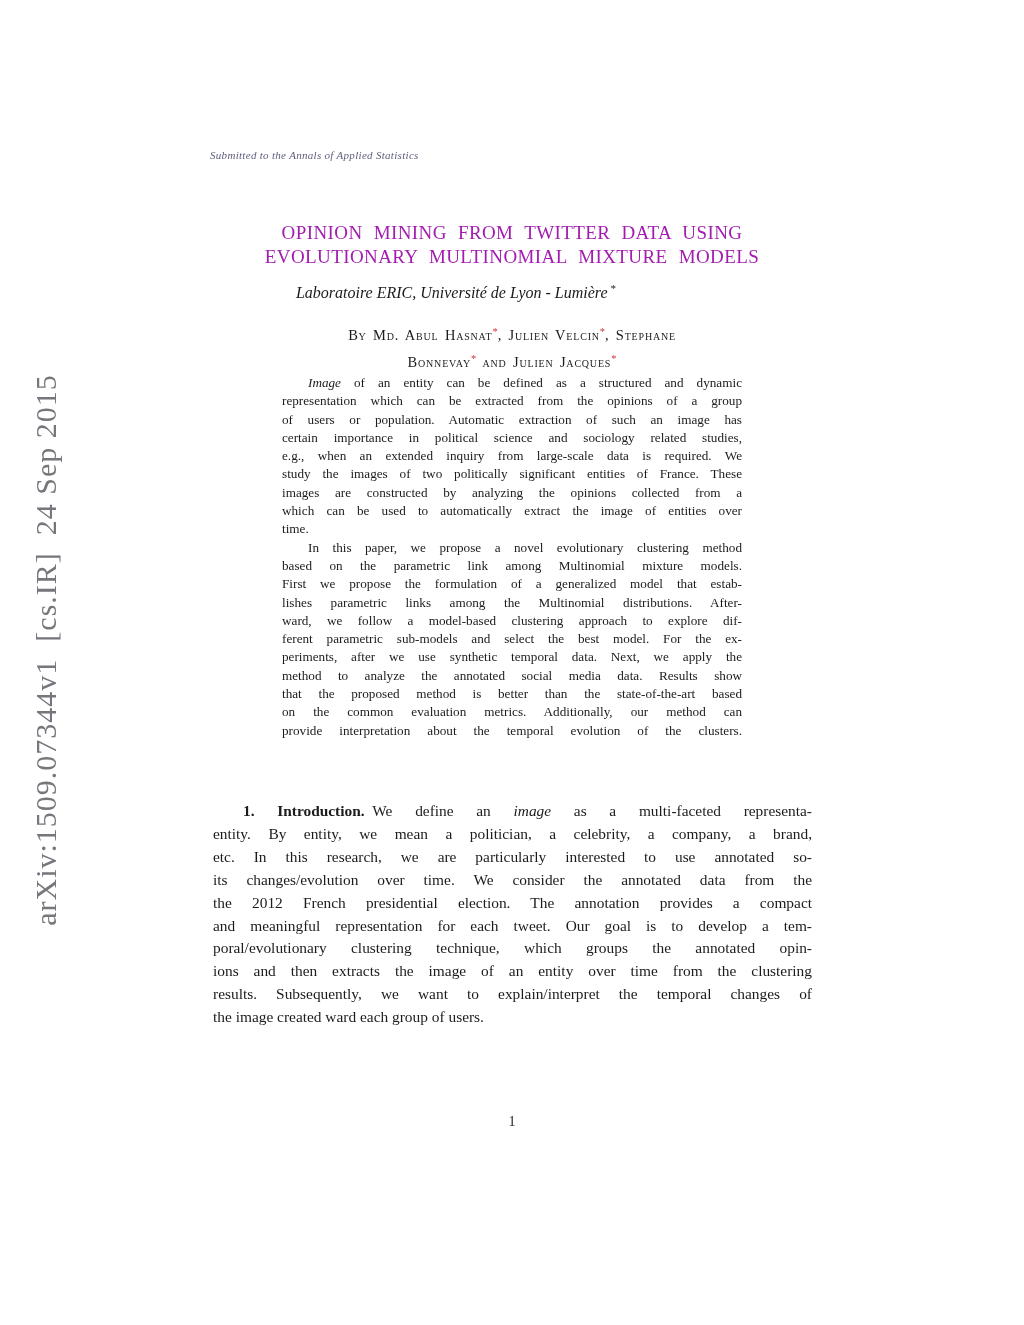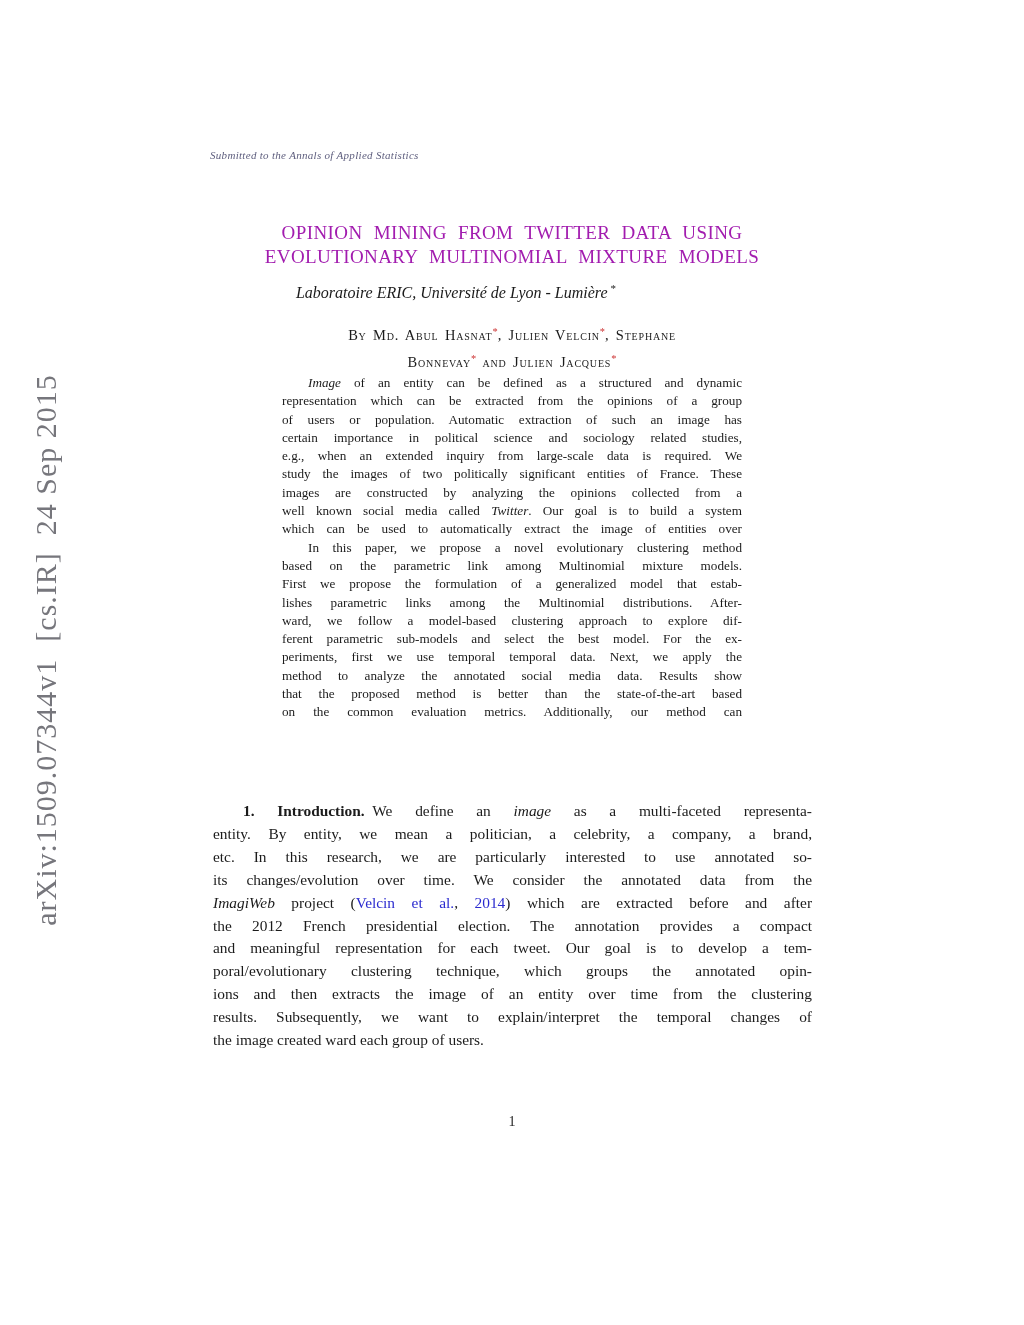--- a/index.html
+++ b/index.html
@@ -153,43 +153,43 @@
 
   <div class="abstract">
     <div>
         <div class="ln just indent"><span class="i">Image</span><span> of an entity can be defined as a structured and dynamic</span></div>
         <div class="ln just"><span>representation which can be extracted from the opinions of a group</span></div>
         <div class="ln just"><span>of users or population. Automatic extraction of such an image has</span></div>
         <div class="ln just"><span>certain importance in political science and sociology related studies,</span></div>
         <div class="ln just"><span>e.g., when an extended inquiry from large-scale data is required. We</span></div>
         <div class="ln just"><span>study the images of two politically significant entities of France. These</span></div>
         <div class="ln just"><span>images are constructed by analyzing the opinions collected from a</span></div>
-        <div class="ln just"><span>well known social media called </span><span class="i">Twitter</span><span>. Our goal is to build a system</span></div>
         <div class="ln just"><span>which can be used to automatically extract the image of entities over</span></div>
+        <div class="ln just last"><span>time.</span></div>
       </div>
     <div>
         <div class="ln just indent"><span>In this paper, we propose a novel evolutionary clustering method</span></div>
         <div class="ln just"><span>based on the parametric link among Multinomial mixture models.</span></div>
         <div class="ln just"><span>First we propose the formulation of a generalized model that estab-</span></div>
         <div class="ln just"><span>lishes parametric links among the Multinomial distributions. After-</span></div>
         <div class="ln just"><span>ward, we follow a model-based clustering approach to explore dif-</span></div>
         <div class="ln just"><span>ferent parametric sub-models and select the best model. For the ex-</span></div>
-        <div class="ln just"><span>periments, first we use temporal temporal data. Next, we apply the</span></div>
+        <div class="ln just"><span>periments, after we use synthetic temporal data. Next, we apply the</span></div>
         <div class="ln just"><span>method to analyze the annotated social media data. Results show</span></div>
         <div class="ln just"><span>that the proposed method is better than the state-of-the-art based</span></div>
         <div class="ln just"><span>on the common evaluation metrics. Additionally, our method can</span></div>
+        <div class="ln just"><span>provide interpretation about the temporal evolution of the clusters.</span></div>
       </div>
   </div>
 
   <div class="intro">
       <div class="ln just indent"><span class="b">1. Introduction.</span><span> We define an </span><span class="i">image</span><span> as a multi-faceted representa-</span></div>
       <div class="ln just"><span>entity. By entity, we mean a politician, a celebrity, a company, a brand,</span></div>
       <div class="ln just"><span>etc. In this research, we are particularly interested to use annotated so-</span></div>
       <div class="ln just"><span>its changes/evolution over time. We consider the annotated data from the</span></div>
-      <div class="ln just"><span class="i">ImagiWeb</span><span> project (</span><span class="link">Velcin et al.</span><span>, </span><span class="link">2014</span><span>) which are extracted before and after</span></div>
       <div class="ln just"><span>the 2012 French presidential election. The annotation provides a compact</span></div>
       <div class="ln just"><span>and meaningful representation for each tweet. Our goal is to develop a tem-</span></div>
       <div class="ln just"><span>poral/evolutionary clustering technique, which groups the annotated opin-</span></div>
       <div class="ln just"><span>ions and then extracts the image of an entity over time from the clustering</span></div>
       <div class="ln just"><span>results. Subsequently, we want to explain/interpret the temporal changes of</span></div>
       <div class="ln just last"><span>the image created ward each group of users.</span></div>
     </div>
 
   <div class="pageno">1</div>
 

